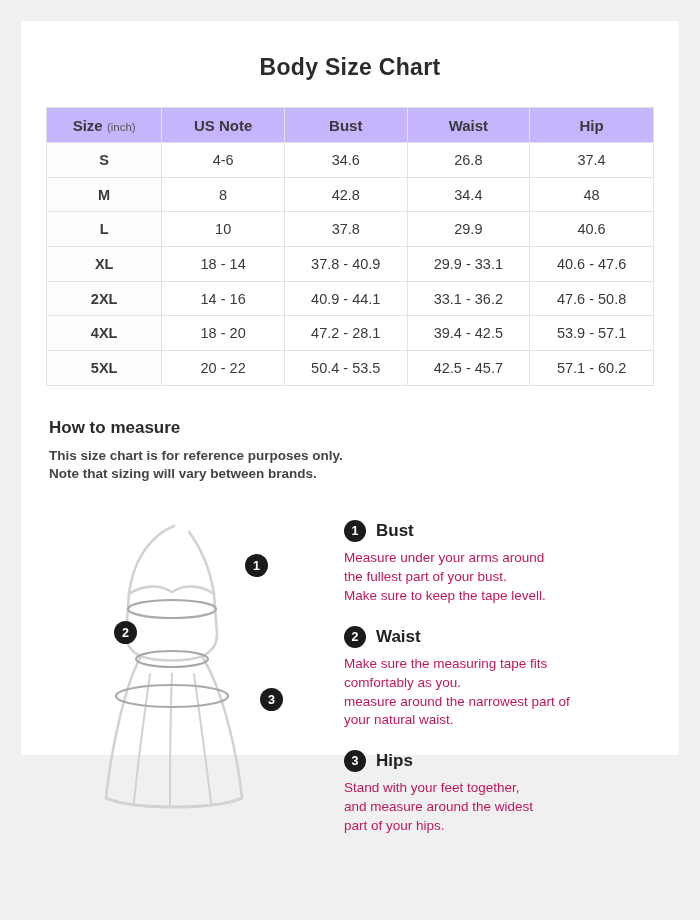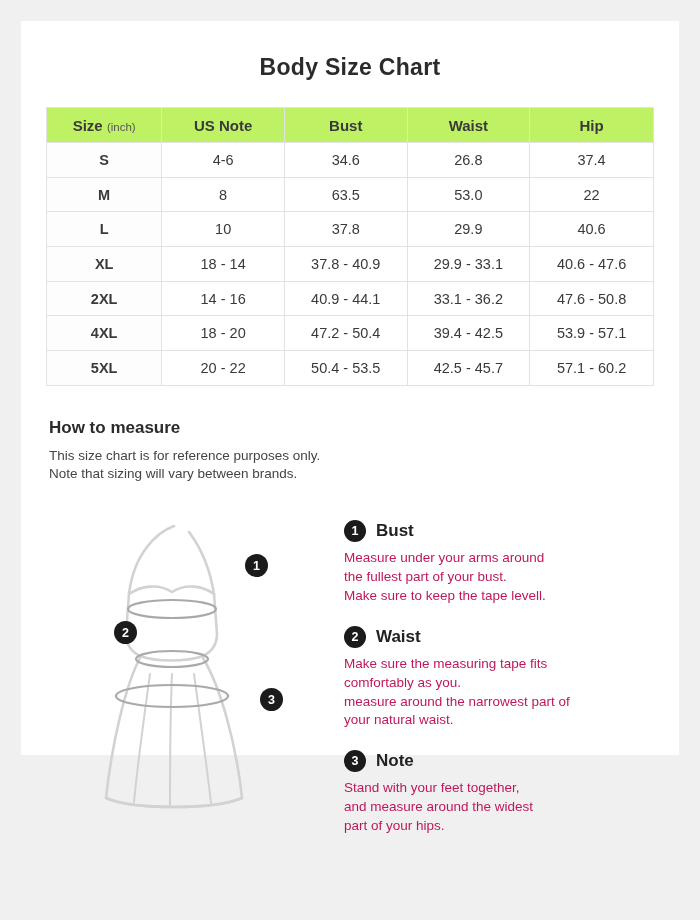--- a/index.html
+++ b/index.html
@@ -45,21 +45,21 @@
   table.size-chart td {
     border: 1px solid #e2e2e2;
     text-align: center;
     font-size: 14.5px;
     color: #3a3a3a;
     height: 34.7px;
     padding: 0;
     font-weight: normal;
   }
   table.size-chart thead th {
-    background: #bef264;
+    background: #c4b5fd;
     font-weight: bold;
     font-size: 15px;
     height: 35px;
   }
   table.size-chart thead th .unit {
     font-weight: normal;
     font-size: 11.5px;
     color: #555;
   }
   table.size-chart tbody td:first-child {
@@ -80,20 +80,21 @@
     font-size: 17px;
     font-weight: bold;
     color: #2b2b2b;
     margin: 18px 0 9px 0;
   }
   .howto .note {
     font-size: 13.5px;
     line-height: 1.38;
     color: #444;
     white-space: pre-line;
+    font-weight: bold;
   }
 
   .lower {
     display: flex;
     margin: 22px 25px 0 25px;
   }
   .figure-col {
     width: 290px;
     position: relative;
     flex: none;
@@ -187,23 +188,23 @@
         <tr>
           <td>S</td>
           <td>4-6</td>
           <td>34.6</td>
           <td>26.8</td>
           <td>37.4</td>
         </tr>
         <tr>
           <td>M</td>
           <td>8</td>
-          <td>63.5</td>
-          <td>53.0</td>
-          <td>22</td>
+          <td>42.8</td>
+          <td>34.4</td>
+          <td>48</td>
         </tr>
         <tr>
           <td>L</td>
           <td>10</td>
           <td>37.8</td>
           <td>29.9</td>
           <td>40.6</td>
         </tr>
         <tr>
           <td>XL</td>
@@ -215,21 +216,21 @@
         <tr>
           <td>2XL</td>
           <td>14 - 16</td>
           <td>40.9 - 44.1</td>
           <td>33.1 - 36.2</td>
           <td>47.6 - 50.8</td>
         </tr>
         <tr>
           <td>4XL</td>
           <td>18 - 20</td>
-          <td>47.2 - 50.4</td>
+          <td>47.2 - 28.1</td>
           <td>39.4 - 42.5</td>
           <td>53.9 - 57.1</td>
         </tr>
         <tr>
           <td>5XL</td>
           <td>20 - 22</td>
           <td>50.4 - 53.5</td>
           <td>42.5 - 45.7</td>
           <td>57.1 - 60.2</td>
         </tr>
@@ -300,21 +301,21 @@
         </div>
         <div class="step-body">Make sure the measuring tape fits
 comfortably as you.
 measure around the narrowest part of
 your natural waist.</div>
       </div>
 
       <div class="step">
         <div class="step-head">
           <div class="badge">3</div>
-          <div class="step-title">Note</div>
+          <div class="step-title">Hips</div>
         </div>
         <div class="step-body">Stand with your feet together,
 and measure around the widest
 part of your hips.</div>
       </div>
 
     </div>
   </div>
 
 </div>

